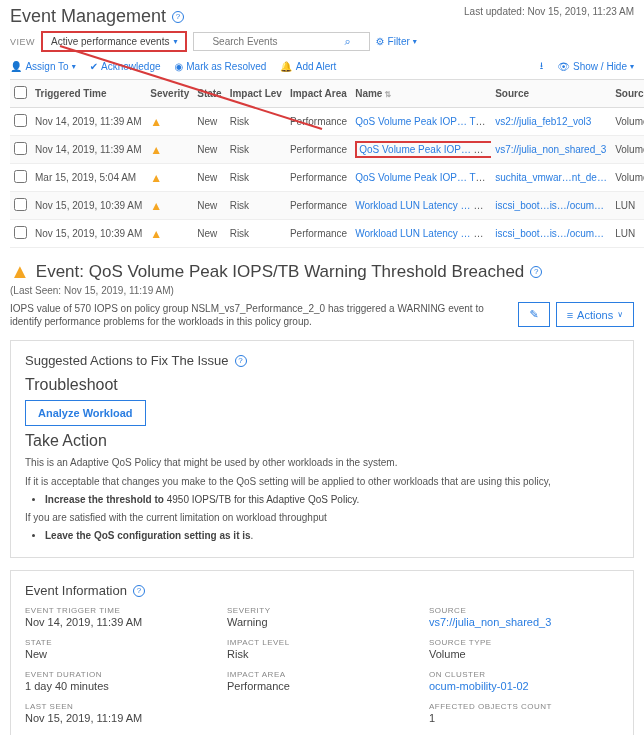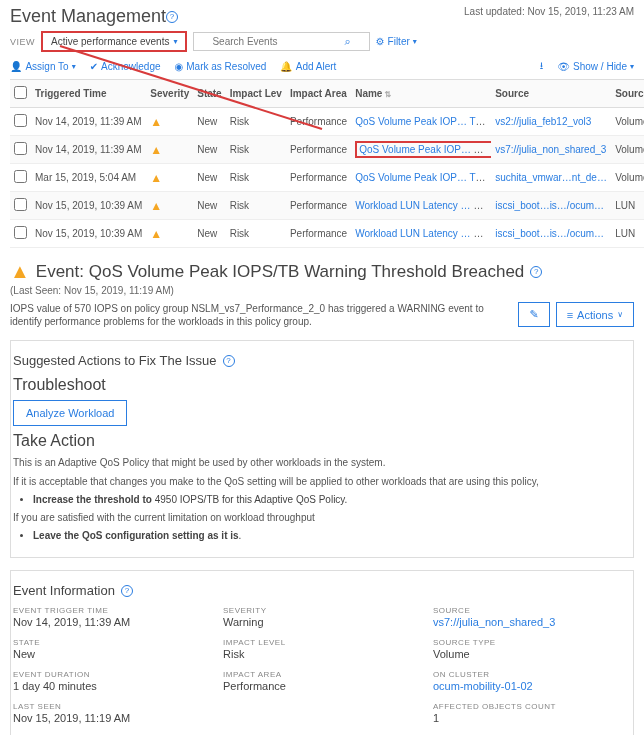--- a/index.html
+++ b/index.html
@@ -1,19 +1,19 @@
 <!DOCTYPE html>
 <html><head>
 <meta charset="utf-8">
 <style>
   * { box-sizing: border-box; margin: 0; padding: 0; }
   body { font-family: -apple-system, BlinkMacSystemFont, "Segoe UI", Arial, sans-serif; font-size: 11px; color: #333; background: #fff; width: 644px; }
   .page { padding: 6px 10px 10px 10px; }
   .header-row { display: flex; justify-content: space-between; align-items: flex-start; margin-bottom: 4px;}
-  .page-title { font-size: 18px; font-weight: 500; color: #4a4a4a; display:flex; align-items:center; }
+  .page-title { font-size: 18px; font-weight: 500; color: #4a4a4a; display:flex; align-items:center; gap:6px;}
   .help-icon { color:#2a7de1; border:1px solid #2a7de1; border-radius:50%; width:12px; height:12px; display:inline-flex; align-items:center; justify-content:center; font-size:8px; line-height:1;}
   .last-updated { font-size: 10px; color: #666; }
   .view-row { display:flex; align-items:center; gap:6px; margin-bottom:6px;}
   .view-label { font-size:9px; color:#888; letter-spacing:0.5px;}
   .view-select { border:2px solid #d83b3b; padding:3px 8px; font-size:10px; display:flex; align-items:center; gap:4px; color:#444; min-width:145px;}
   .chev { color:#2a7de1; font-size:8px;}
   .search-box { border:1px solid #ccc; display:flex; align-items:center; padding:2px 18px; min-width:150px; justify-content:space-between;}
   .search-box input { border:none; outline:none; font-size:10px; flex:1;}
   .search-icon { color:#2a7de1; font-size:11px;}
   .filter { color:#2a7de1; font-size:10px; display:flex; align-items:center; gap:3px;}
@@ -32,24 +32,24 @@
   .name-box { border:2px solid #d83b3b; padding:1px 2px; }
   .event-panel { margin-top:12px;}
   .event-title-row { display:flex; align-items:center; gap:6px;}
   .warn-tri { color:#f5a623; font-size:20px;}
   .event-title { font-size:17px; font-weight:500; color:#444;}
   .last-seen { font-size:10px; color:#666; margin:2px 0 6px 0;}
   .desc-row { display:flex; gap:8px; align-items:flex-start;}
   .desc { font-size:10px; color:#555; flex:1; line-height:1.3;}
   .desc-btns { display:flex; gap:6px;}
   .btn-outline { border:1.5px solid #2a7de1; color:#2a7de1; background:#fff; padding:5px 10px; font-size:11px; display:flex; align-items:center; gap:4px; font-weight:500;}
-  .card { border:1px solid #ddd; margin-top:12px; padding:12px 2px;}
+  .card { border:1px solid #ddd; margin-top:12px; padding:12px 14px;}
   .card-title { font-size:13px; color:#444; display:flex; align-items:center; gap:6px; margin-bottom:8px;}
   .sub-head { font-size:16px; color:#444; margin:6px 0;}
-  .analyze-btn { border:1.5px solid #2a7de1; color:#2a7de1; padding:6px 12px; font-size:11px; background:#fff; display:inline-block; font-weight:400;}
+  .analyze-btn { border:1.5px solid #2a7de1; color:#2a7de1; padding:6px 12px; font-size:11px; background:#fff; display:inline-block; font-weight:700;}
   .card p { font-size:10px; color:#555; margin:6px 0; line-height:1.3;}
   .card ul { margin:4px 0 4px 20px;}
   .card li { font-size:10px; color:#444; margin:4px 0;}
   .info-grid { display:grid; grid-template-columns: 1fr 1fr 1fr; gap:10px 12px; margin-top:8px;}
   .info-label { font-size:8px; color:#888; letter-spacing:0.5px; text-transform:uppercase;}
   .info-val { font-size:11px; color:#444; margin-top:1px;}
   .info-val.link { color:#2a7de1;}
   .sort-icon { color:#aaa; font-size:8px; margin-left:2px;}
   svg.red-connector { position:absolute; pointer-events:none;}
 </style>

